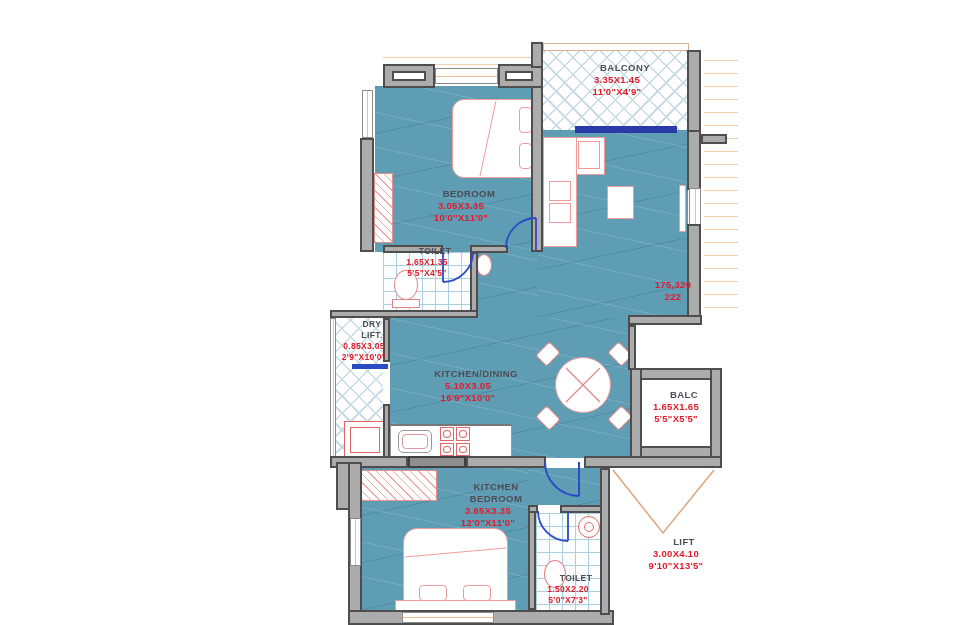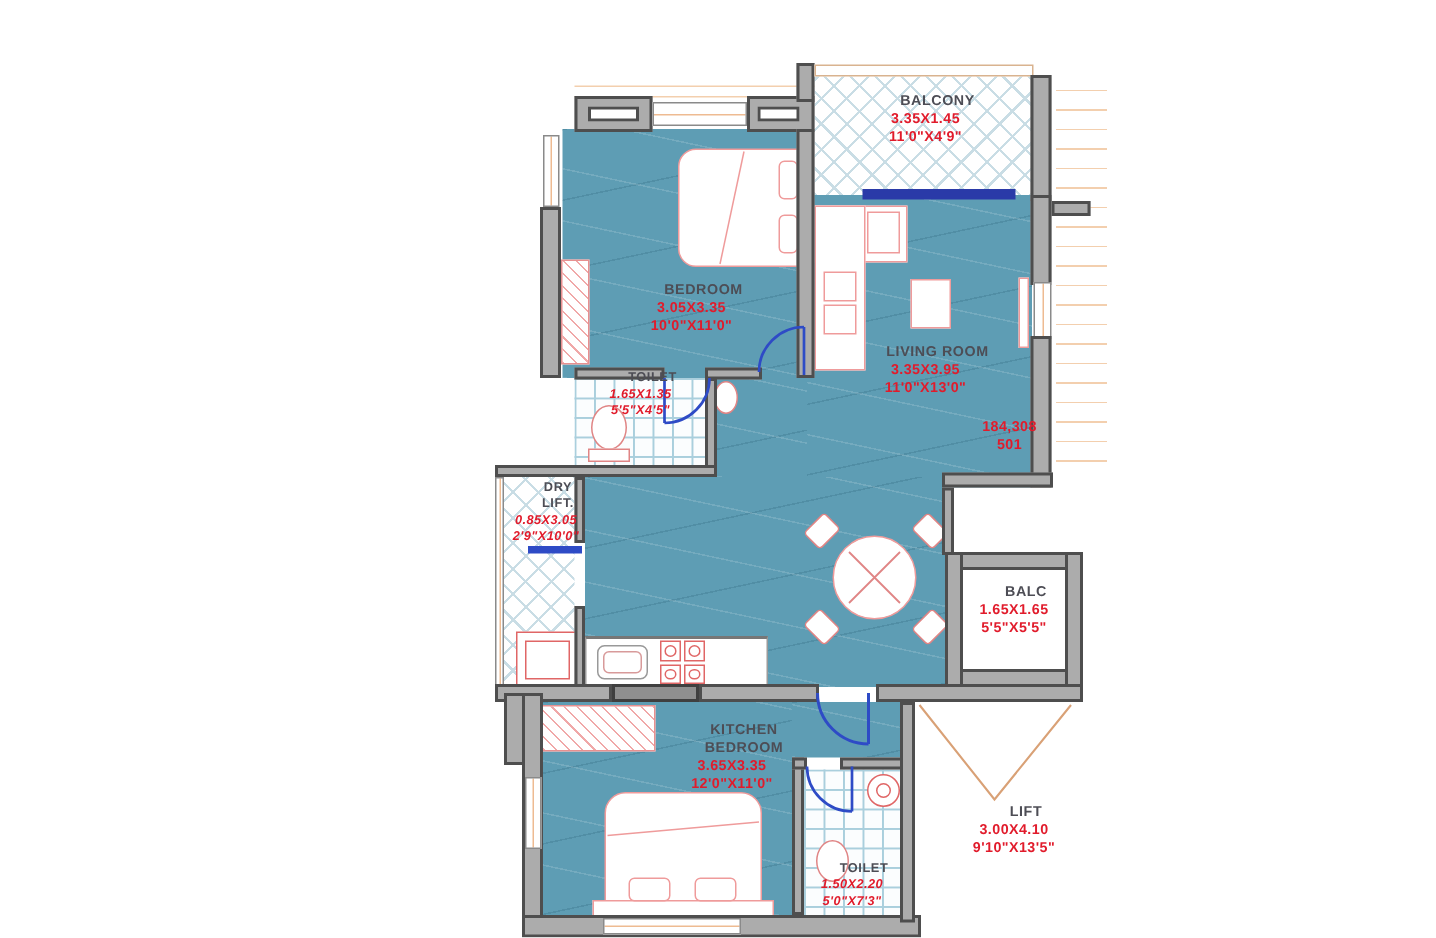--- a/index.html
+++ b/index.html
@@ -44,21 +44,21 @@
   .wc{position:absolute;box-sizing:border-box;background:#fff;border:1.3px solid #e08585;border-radius:50%;z-index:2;}
   .basin2{position:absolute;box-sizing:border-box;background:#fff;border:1.3px solid #e06666;border-radius:50%;z-index:2;}
   .basin2::after{content:'';position:absolute;inset:5px;border:1px solid #e06666;border-radius:50%;}
   .slider{position:absolute;background:#2a3aa8;z-index:4;}
   .doorleaf{position:absolute;background:#2e4bc6;z-index:4;}
   
   .label{position:absolute;z-index:5;text-align:center;transform:translateX(-50%);white-space:nowrap;}
   .rname{font-size:9.5px;font-weight:bold;color:#4d4d55;letter-spacing:.4px;line-height:12px;margin-left:16px;}
   .rdim{font-size:9.5px;font-weight:bold;color:#e11b2b;letter-spacing:.3px;line-height:12px;}
   .small .rname{font-size:8.5px;line-height:11px;}
-  .small .rdim{font-size:8.5px;line-height:11px;font-style:italic;}
+  .small .rdim{font-size:8.5px;line-height:11px;}
   svg.overlay{position:absolute;left:0;top:0;z-index:4;pointer-events:none;}
 </style>
 </head>
 <body>
 
 <div class="plan">
 
   <div class="floor" style="left:375px;top:86px;width:163px;height:166px;"></div>
   <div class="floor" style="left:478px;top:252px;width:65px;height:66px;"></div>
   <div class="floor" style="left:538px;top:128px;width:150px;height:197px;"></div>
@@ -199,38 +199,38 @@
     <div class="rdim">3.05X3.35</div>
     <div class="rdim">10'0"X11'0"</div>
   </div>
 
   <div class="label small" style="left:427px;top:246px;">
     <div class="rname">TOILET</div>
     <div class="rdim">1.65X1.35</div>
     <div class="rdim">5'5"X4'5"</div>
   </div>
 
-  <div class="label" style="left:617px;top:229px;">
-    <div class="rname">LIVING ROOM</div>
-    <div class="rdim">3.35X3.95</div>
-    <div class="rdim">11'0"X13'0"</div>
-  </div>
 
   <div class="label" style="left:673px;top:279px;">
-    <div class="rdim">184,308</div>
-    <div class="rdim">501</div>
+    <div class="rdim">175,320</div>
+    <div class="rdim">222</div>
   </div>
 
   <div class="label small" style="left:364px;top:319px;">
     <div class="rname">DRY</div>
     <div class="rname">LIFT.</div>
     <div class="rdim">0.85X3.05</div>
     <div class="rdim">2'9"X10'0"</div>
   </div>
 
+  <div class="label" style="left:468px;top:368px;">
+    <div class="rname">KITCHEN/DINING</div>
+    <div class="rdim">5.10X3.05</div>
+    <div class="rdim">16'9"X10'0"</div>
+  </div>
 
   <div class="label" style="left:676px;top:389px;">
     <div class="rname">BALC</div>
     <div class="rdim">1.65X1.65</div>
     <div class="rdim">5'5"X5'5"</div>
   </div>
 
   <div class="label" style="left:488px;top:481px;">
     <div class="rname">KITCHEN</div>
     <div class="rname">BEDROOM</div>

